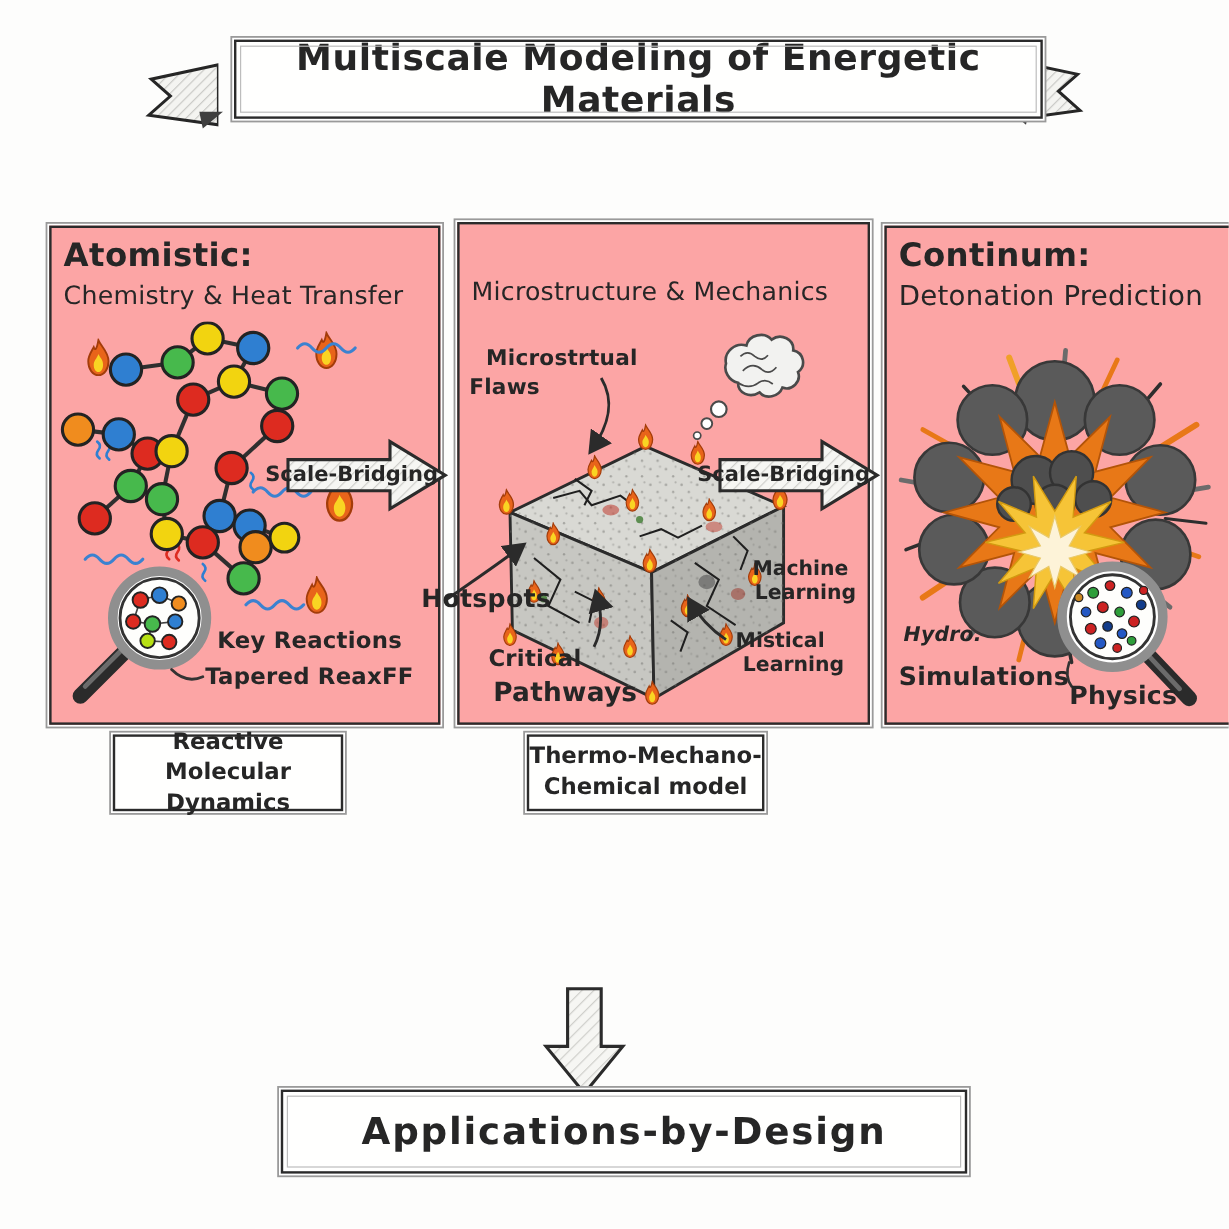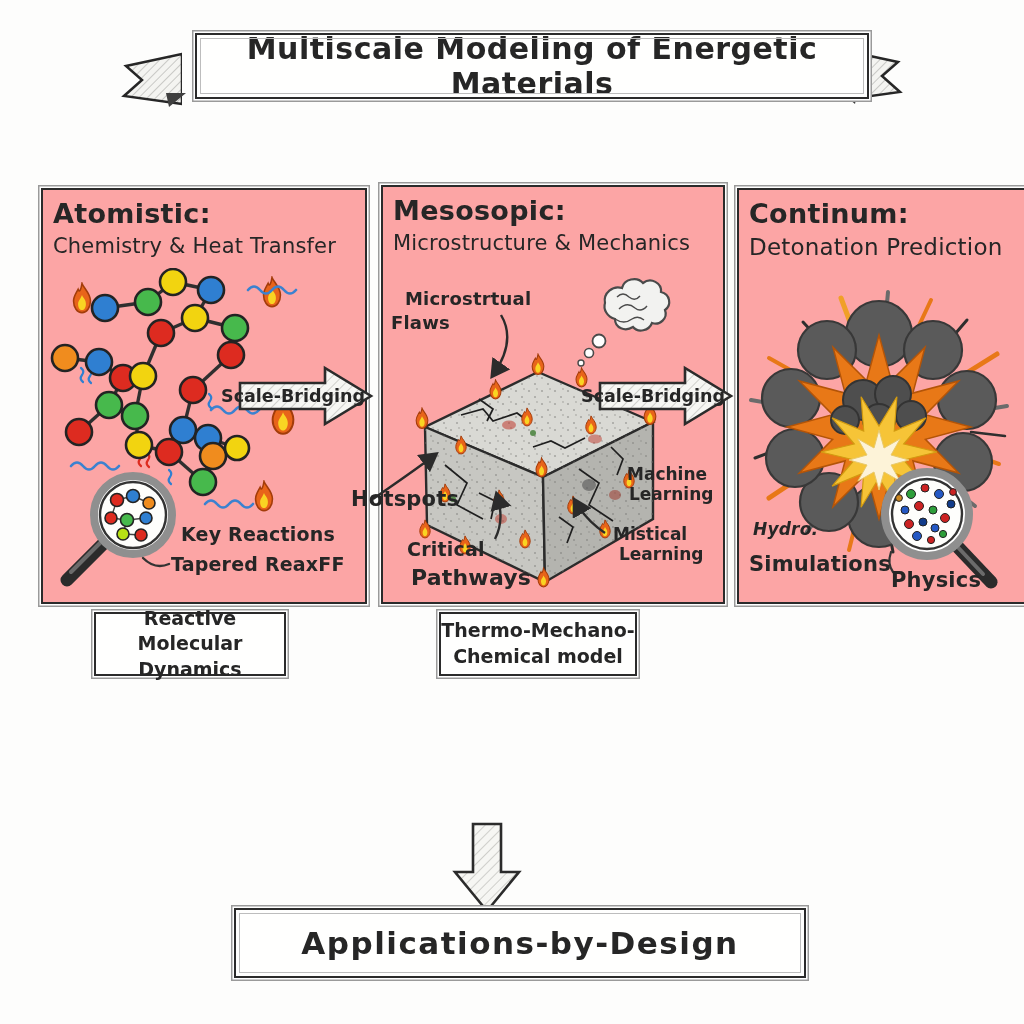--- a/index.html
+++ b/index.html
@@ -170,21 +170,20 @@
       </g>
 
       <path d="M100 290 q12 12 26 6" fill="none" stroke="#333" stroke-width="2.4" stroke-linecap="round"></path>
     </svg>
 
     <div class="abs lbl" style="left:138px;top:334px;font-size:19px">Key Reactions</div>
     <div class="abs lbl" style="left:128px;top:364px;font-size:19px">Tapered ReaxFF</div>
   </div>
 
   <div class="abs sketch panel" style="left:362px;top:185px;width:304px;height:415px">
-    <div class="abs panel-title" style="left:10px;top:8px">Mesosopic:</div>
     <div class="abs panel-sub" style="left:10px;top:44px">Microstructure &amp; Mechanics</div>
 
     <svg class="abs" style="left:0;top:70px;overflow:visible" width="304" height="345" viewBox="0 0 304 345">
       <defs>
         <symbol id="flameM" viewBox="0 0 20 26">
           <path d="M10 1 C11.5 5 16.5 8.5 16.5 14.5 C16.5 19.5 13.7 23.5 10 23.5 C6.3 23.5 3.5 19.5 3.5 14.5 C3.5 11 5.5 8.5 7 5.5 C7.8 8 9 7 10 1 Z" fill="#e8641a" stroke="#a33c0a" stroke-width="1.2"></path>
           <path d="M10 10 C11 12.5 13 13.5 13 16.8 C13 19.6 11.7 21.5 10 21.5 C8.3 21.5 7 19.6 7 16.8 C7 14.3 9 13 10 10 Z" fill="#f9d423"></path>
         </symbol>
         <pattern id="speck" width="13" height="13" patternUnits="userSpaceOnUse">
           <circle cx="3" cy="4" r="1.1" fill="#7e7e7a" opacity=".55"></circle>

